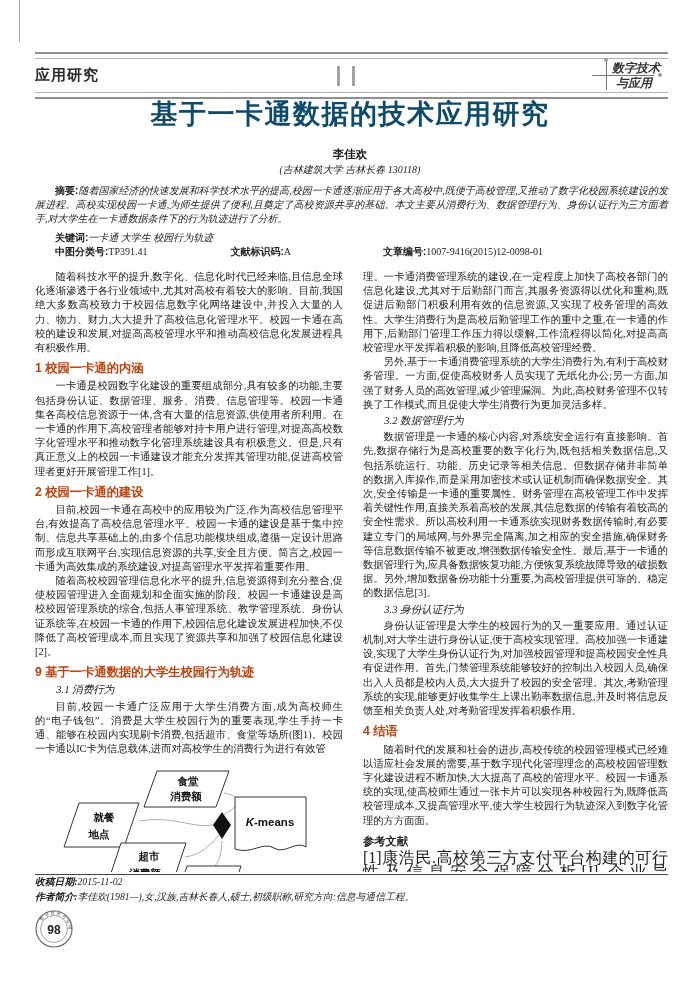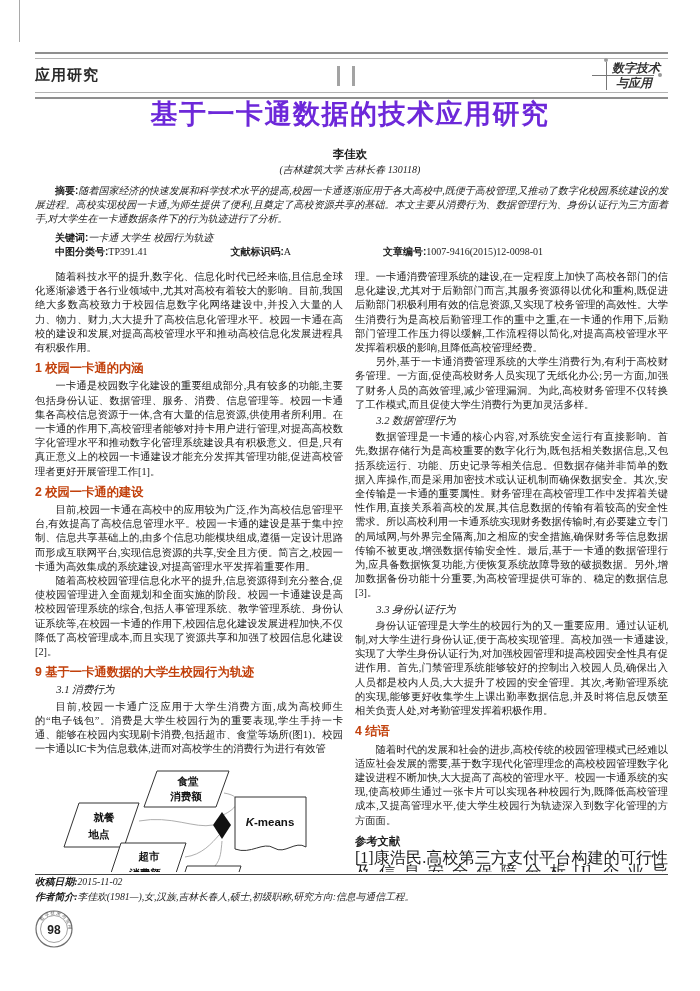--- a/index.html
+++ b/index.html
@@ -22,41 +22,41 @@
   .journal-logo .logo-hline{position:absolute;left:0;top:14px;width:62px;height:1px;background:#777;}
   .journal-logo .dot{position:absolute;width:4px;height:4px;border-radius:50%;background:#9a9a9a;}
   .journal-logo .dot1{left:12px;top:-3px;}
   .journal-logo .dot2{right:6px;top:12px;}
   .logo-line1{position:absolute;left:20px;top:0;}
   .logo-line2{position:absolute;left:24px;top:15px;}
 
   
   .title{position:absolute;top:96px;left:0;right:0;text-align:center;margin:0;
          font-family:"Liberation Sans","DejaVu Sans",sans-serif;font-size:27px;
-         font-weight:bold;color:#6d28d9;letter-spacing:1.5px;}
+         font-weight:bold;color:#0c4a6e;letter-spacing:1.5px;}
   .author{position:absolute;top:147px;left:0;right:0;text-align:center;
           font-size:11.5px;font-weight:bold;}
   .affiliation{position:absolute;top:163px;left:0;right:0;text-align:center;
                font-size:10px;font-style:italic;}
 
   
   .abstract{position:absolute;top:184px;left:35px;right:32px;margin:0;
             font-size:10px;line-height:14px;text-align:justify;text-indent:2em;}
   .keywords{position:absolute;top:231px;left:35px;right:32px;margin:0;
             font-size:10px;line-height:14px;text-indent:2em;}
   .lbl{font-family:"Liberation Sans","DejaVu Sans",sans-serif;font-weight:bold;font-style:normal;}
   .kai{font-style:italic;}
   .meta-row{position:absolute;top:245px;left:35px;right:32px;font-size:10px;text-indent:2em;}
   .meta-item{display:inline-block;text-indent:0;}
   .meta-item.m1{width:173px;}
   .meta-item.m2{width:150px;}
 
   
   .columns{position:absolute;top:270px;left:35px;right:32px;height:602px;
-           display:flex;gap:12px;overflow:hidden;}
+           display:flex;gap:20px;overflow:hidden;}
   .col{width:308px;font-size:10.3px;line-height:14.2px;}
   .col-right{flex:1;}
   .para{margin:0;text-align:justify;text-indent:2em;}
   .para.noindent{text-indent:0;}
   .h-section{font-family:"Liberation Sans","DejaVu Sans",sans-serif;font-size:12.3px;
              font-weight:bold;color:#c2410c;margin:6px 0 4px;}
   .h-sub{margin:2px 0;font-size:10.6px;font-style:italic;text-indent:2em;}
   .refs-title{font-family:"Liberation Sans","DejaVu Sans",sans-serif;font-size:11.3px;
               font-weight:bold;margin:6px 0 3px;}
   .ref{margin:0;text-align:justify;font-size:16px;line-height:13.8px;}

